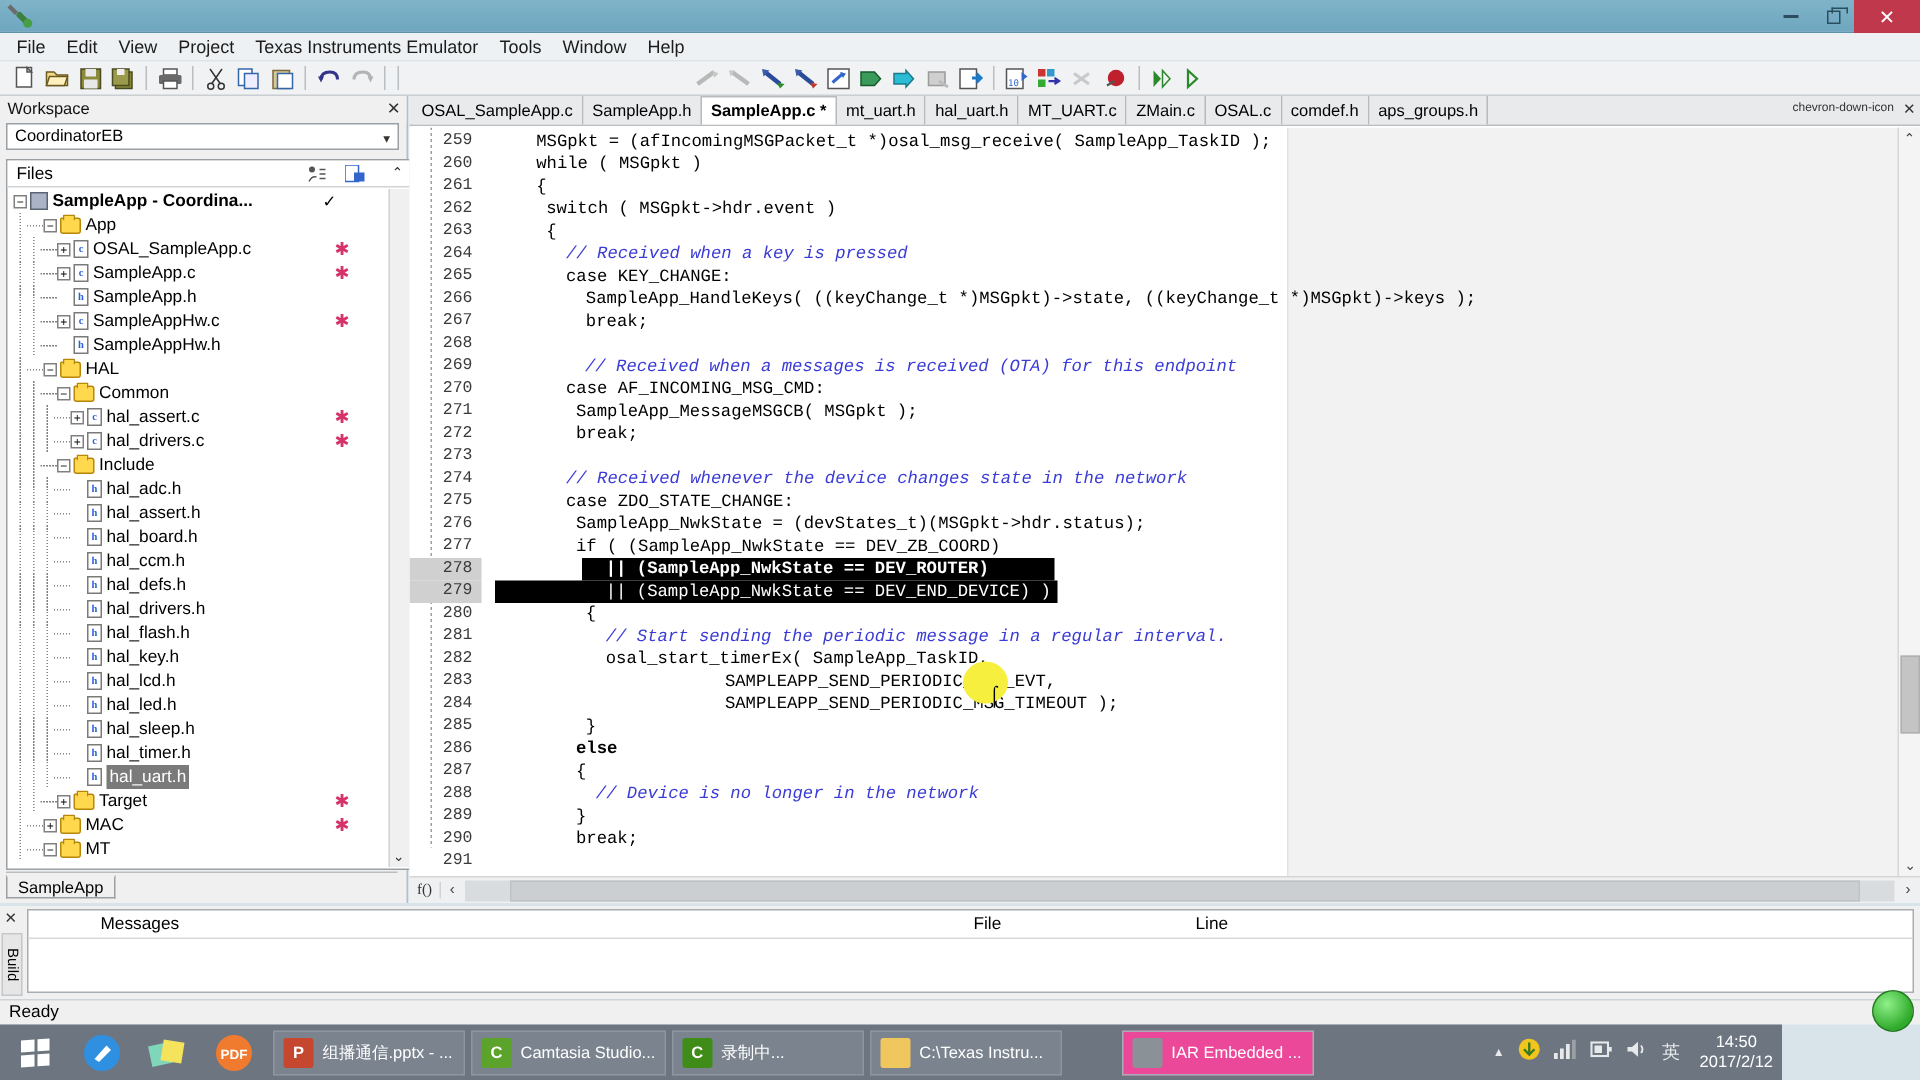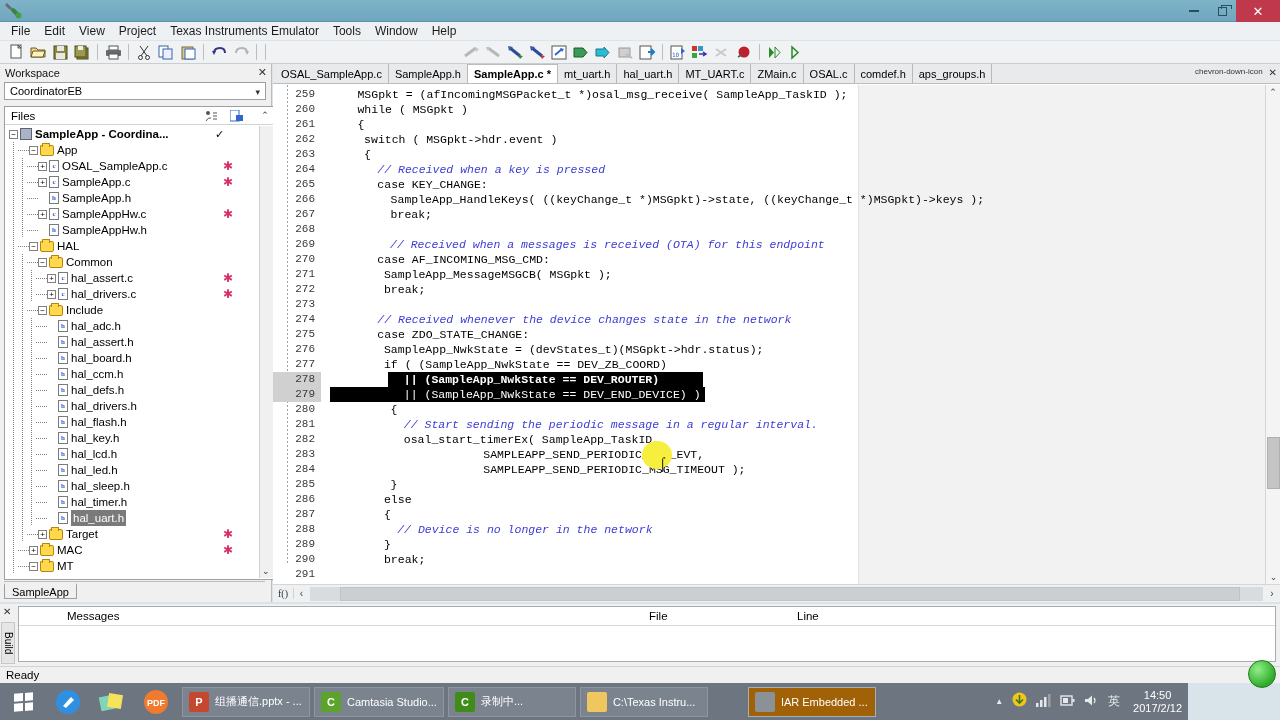--- a/index.html
+++ b/index.html
@@ -232,21 +232,21 @@
     width:46px; height:37px; display:flex; align-items:center; justify-content:center;
   }
   .winlogo { width:19px; height:18px; display:grid; grid-template-columns:1fr 1fr; grid-template-rows:1fr 1fr; gap:2px; transform: skewY(-4deg); }
   .winlogo div { background:#ffffff; }
   .qlaunch { width:44px; height:37px; display:flex; align-items:center; justify-content:center; }
   .tbapp {
     height:30px; min-width:128px; max-width:148px; margin-left:4px;
     background:#7b848e; border:1px solid #8d959e;
     display:flex; align-items:center; padding:0 6px; gap:6px; overflow:hidden;
   }
-  .tbapp.active { background:#a16207; border-color:#a6aeb6;margin-left:40px; }
+  .tbapp.active { background:#ec4899; border-color:#a6aeb6;margin-left:40px; }
   .tbapp .tlabel { font-size:11px; color:#ffffff; white-space:nowrap; overflow:hidden; text-overflow:ellipsis; }
   .tray { position:absolute; right:6px; height:37px; display:flex; align-items:center; gap:9px; }
   .tray .gly { color:#e8eaec; font-size:12px; }
   .clock { color:#fff; font-size:11px; line-height:13px; text-align:center; margin-left:4px; }
   .greenbtn {
     position:absolute; right:4px; top:660px; width:28px; height:28px; border-radius:50%;
     background:radial-gradient(circle at 35% 32%, #8ff08a, #2faa2a 70%);
     border:1px solid #1f7a1c;
   }
 </style>
@@ -834,21 +834,21 @@
           <div class="code-line" style="top: 227px; left: 104.34px;"><span class="cmt">// Received whenever the device changes state in the network</span></div>
           <div class="code-line" style="top: 242px; left: 104.34px;">case ZDO_STATE_CHANGE:</div>
           <div class="code-line" style="top: 257px; left: 110.96px;">SampleApp_NwkState = (devStates_t)(MSGpkt-&gt;hdr.status);</div>
           <div class="code-line" style="top: 272px; left: 110.96px;">if ( (SampleApp_NwkState == DEV_ZB_COORD)</div>
           <div class="code-line" style="top: 317px; left: 117.58px;">{</div>
           <div class="code-line" style="top: 332px; left: 130.82px;"><span class="cmt">// Start sending the periodic message in a regular interval.</span></div>
           <div class="code-line" style="top: 347px; left: 130.82px;">osal_start_timerEx( SampleApp_TaskID,</div>
           <div class="code-line" style="top: 362px; left: 210.26px;">SAMPLEAPP_SEND_PERIODIC_MSG_EVT,</div>
           <div class="code-line" style="top: 377px; left: 210.26px;">SAMPLEAPP_SEND_PERIODIC_MSG_TIMEOUT );</div>
           <div class="code-line" style="top: 392px; left: 117.58px;">}</div>
-          <div class="code-line" style="top: 407px; left: 110.96px;">else</div>
+          <div class="code-line" style="top: 407px; left: 110.96px; font-weight: bold;">else</div>
           <div class="code-line" style="top: 422px; left: 110.96px;">{</div>
           <div class="code-line" style="top: 437px; left: 124.2px;"><span class="cmt">// Device is no longer in the network</span></div>
           <div class="code-line" style="top: 452px; left: 110.96px;">}</div>
           <div class="code-line" style="top: 467px; left: 110.96px;">break;</div>
           <div class="code-line" style="top: 482px; left: 58px;"></div>
         </div>
       <div class="yellowblob"></div>
       <div id="selection-layer">
           <div class="selbar" style="left: 115px; top: 287px; width: 315px;"></div>
           <div class="selbar" style="left: 57px; top: 302px; width: 375px;"></div>

